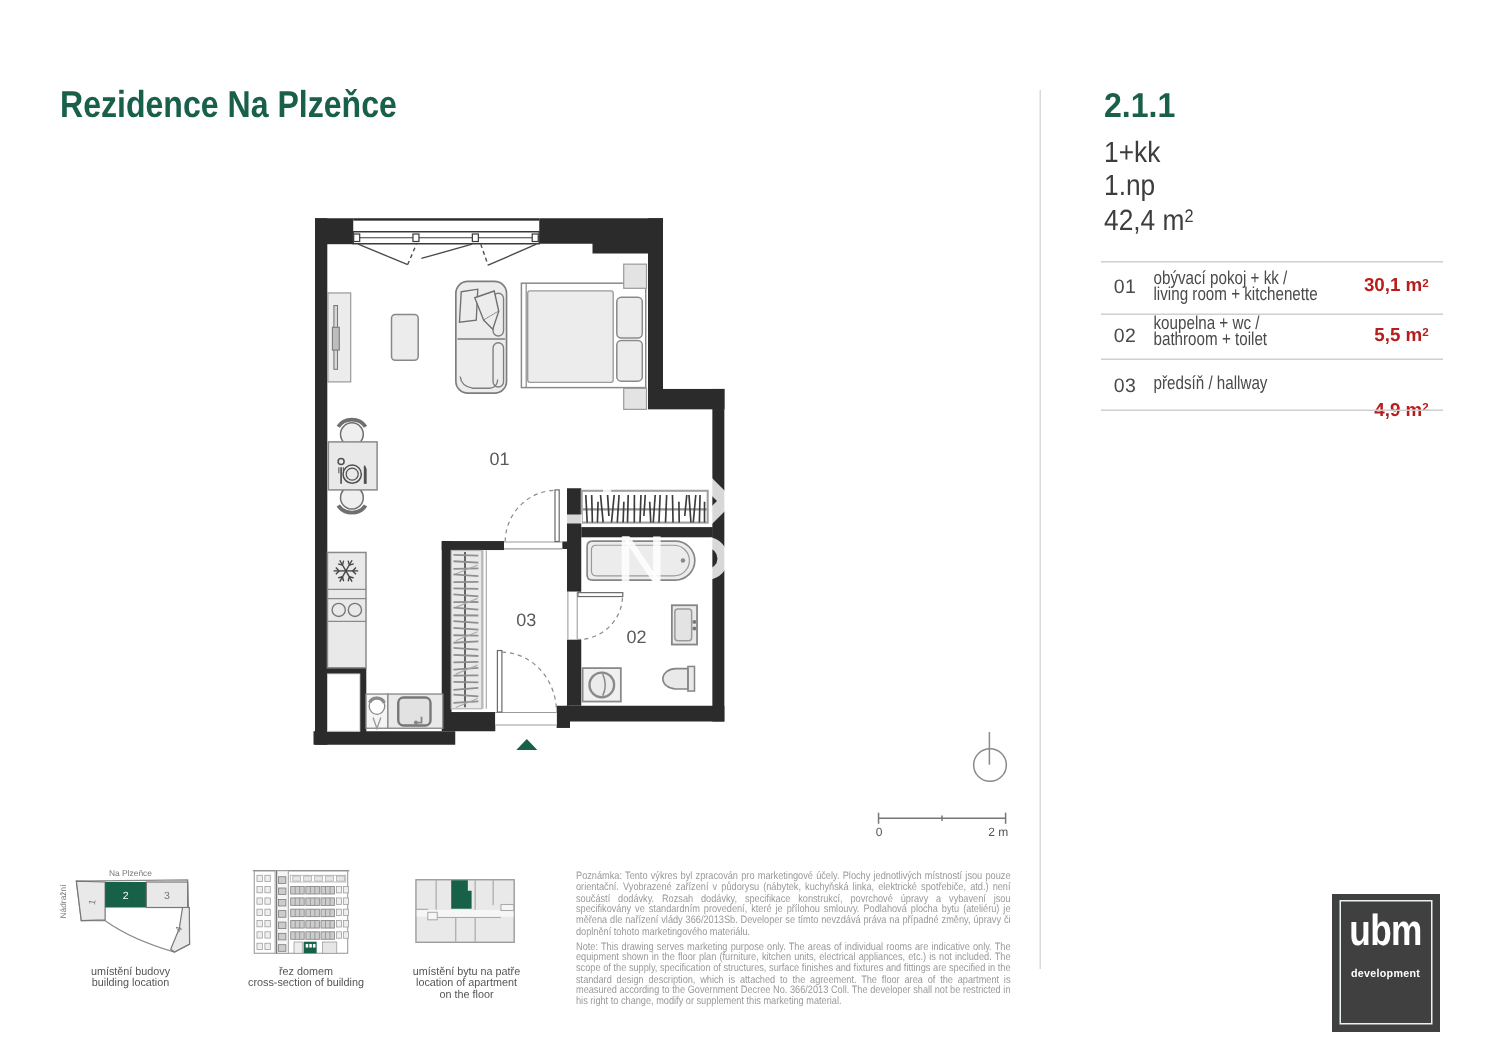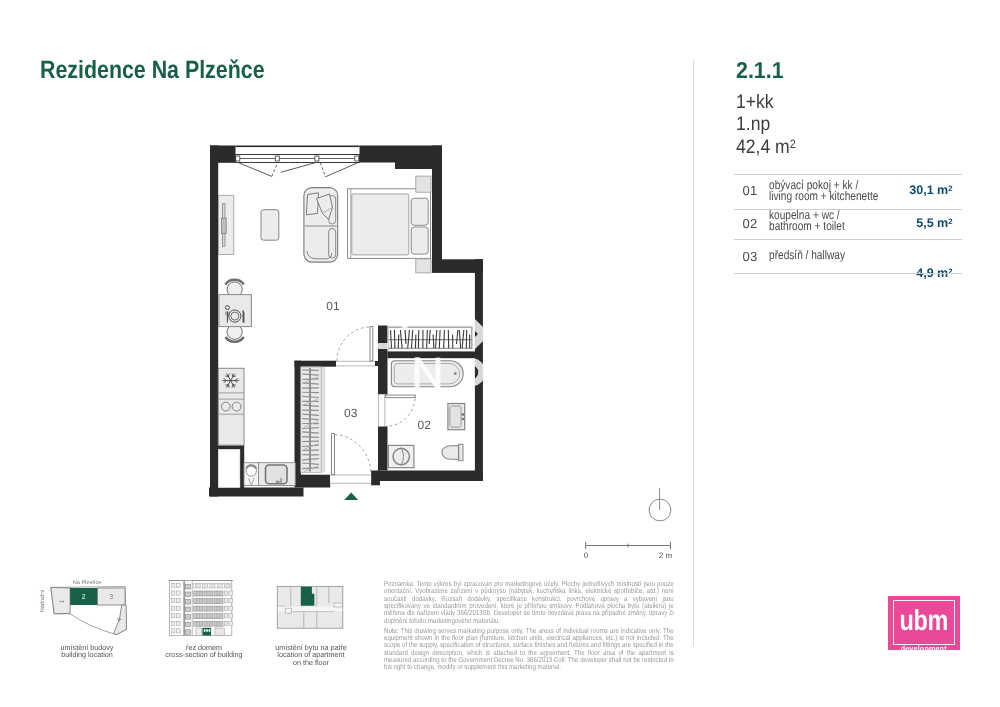--- a/index.html
+++ b/index.html
@@ -8,26 +8,26 @@
 font-family:"Liberation Sans", sans-serif;-webkit-font-smoothing:antialiased;text-rendering:geometricPrecision;}
 .abs{position:absolute;}
 #title{left:40px;top:56.4px;font-size:25px;font-weight:bold;color:#19604b;transform:scaleX(0.855);transform-origin:0 0;white-space:nowrap;}
 #vline{left:693px;top:60px;width:1px;height:586px;background:#d9d9d9;}
 #unit{left:735.5px;top:57.2px;font-size:23px;font-weight:bold;color:#19604b;transform:scaleX(0.93);transform-origin:0 0;}
 #specs{left:735.5px;top:90.7px;font-size:19.5px;color:#3d3d3d;line-height:22.4px;transform:scaleX(0.9);transform-origin:0 0;}
 sup{font-size:0.62em;line-height:0;position:relative;top:-0.38em;vertical-align:baseline;}
 .tline{left:733.5px;width:228px;height:1px;background:#cfcfcf;}
 .tnum{left:742.5px;width:20px;font-size:13px;color:#4a4a4a;letter-spacing:0.2px;}
 .tname{left:769px;width:150px;font-size:12.5px;color:#4a4a4a;line-height:11.35px;transform:scaleX(0.81);transform-origin:0 0;white-space:nowrap;}
-.tarea{left:822px;width:130.5px;font-size:12.5px;font-weight:bold;color:#0c4a6e;text-align:right;}
+.tarea{left:822px;width:130.5px;font-size:12.5px;font-weight:bold;color:#b91c1c;text-align:right;}
 
 #disc{left:384px;top:579.8px;width:340px;font-size:7.2px;line-height:7.38px;color:#999999;text-align:justify;transform:scaleX(0.852);transform-origin:0 0;}
 #disc p{margin:0 0 2.5px 0;}
 .cap{font-size:7.5px;line-height:7.3px;color:#555555;text-align:center;transform:scaleX(0.96);transform-origin:50% 0;}
-#logo{left:888.4px;top:595.6px;width:71.4px;height:54px;background:#ec4899;}
+#logo{left:888.4px;top:595.6px;width:71.4px;height:92px;background:#404040;}
 #logo .inner{position:absolute;left:4.6px;top:4.6px;right:4.6px;bottom:4.6px;border:0.9px solid #e8f2ef;}
 #logo .ubm{position:absolute;left:0;right:0;top:25.6px;text-align:center;color:#ffffff;
 font-size:29px;font-weight:bold;letter-spacing:-0.5px;transform:scaleX(0.81);line-height:0;}
 #logo .dev{position:absolute;left:0;right:0;top:53.9px;text-align:center;color:#ffffff;
 font-size:7.5px;font-weight:bold;letter-spacing:0.2px;transform:scaleX(0.95);line-height:0;}
 </style>
 </head>
 <body>
 
 <div class="abs" id="title">Rezidence Na Plzeňce</div>

